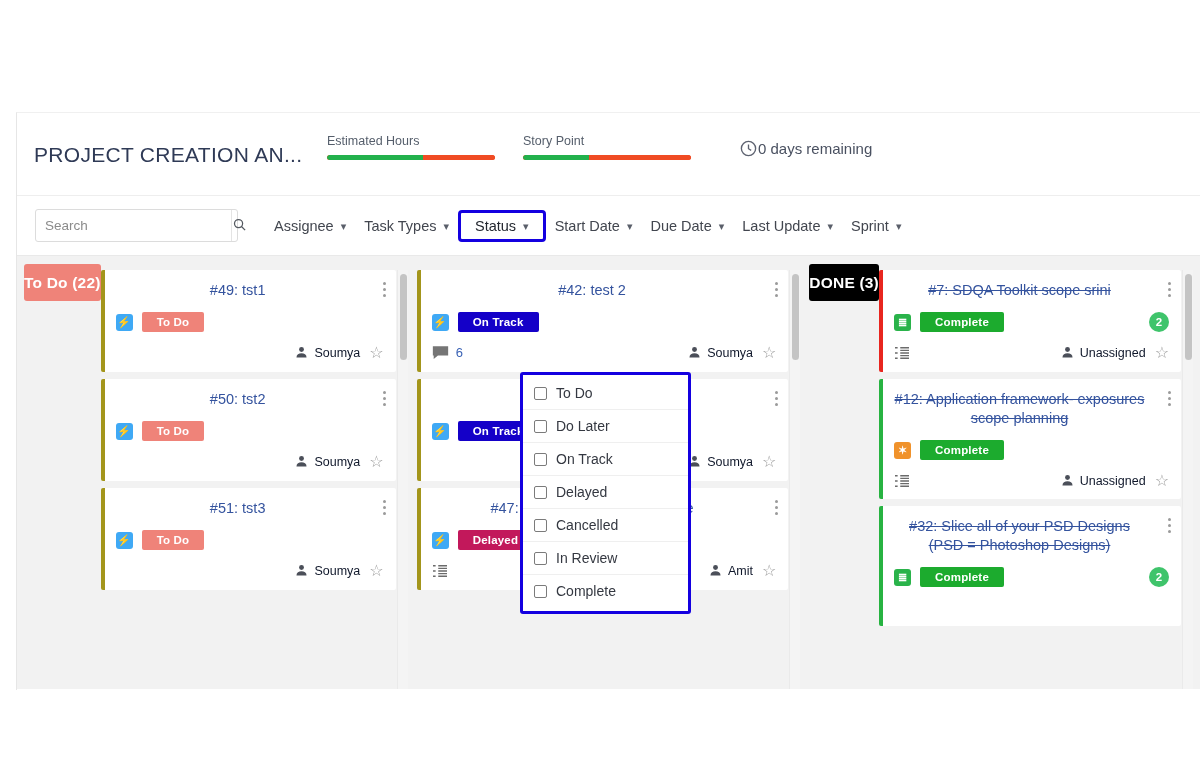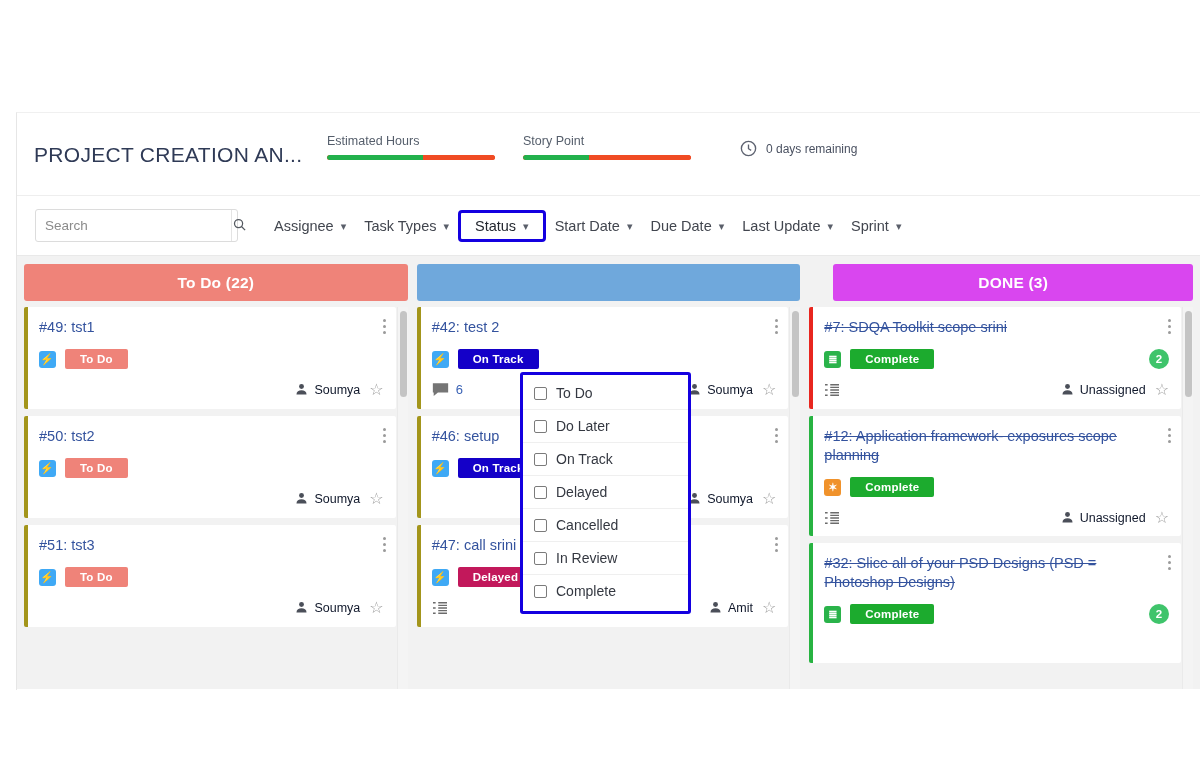--- a/index.html
+++ b/index.html
@@ -41,22 +41,22 @@
     height: 5px; border-radius: 3px; overflow: hidden;
     display: flex; background: #f04b23;
   }
   .metric-bar .fill { background: #22b14c; height: 100%; border-radius: 3px 0 0 3px;}
   .metric-bar .rest { background: #f04b23; height: 100%; flex: 1; border-radius: 0 3px 3px 0;}
   #metric-hours { left: 310px; width: 168px; }
   #metric-story { left: 506px; width: 168px; }
 
   .days-remaining {
     position: absolute; left: 722px; top: 26px;
-    display: flex; align-items: center; gap: 8px;
-    font-size: 12px; color: #4a5161;
+    display: flex; align-items: center; 
+    font-size: 15px; color: #4a5161;
   }
   .clock-icon { width: 19px; height: 19px; display:block; }
 
   .complete-sprint {
     position: absolute; right: 13px; top: 21px;
     background: #1b72e8; color: #ffffff;
     border: none; border-radius: 4px;
     font-family: "Liberation Sans", sans-serif;
     font-size: 13px; font-weight: bold;
     padding: 9px 16px; cursor: pointer;
@@ -128,21 +128,21 @@
   
   .board {
     position: relative;
     height: 433px;
     background: #f2f2f2;
     display: flex;
     padding: 8px 7px 0 7px;
     gap: 9px;
     overflow: hidden;
   }
-  .column { flex: 1; min-width: 0; display: flex; flex-direction: column; }
+  .column { flex: 1; min-width: 0; display: flex; flex-direction: row; text-align: center; }
   .col-header {
     height: 37px; border-radius: 3px;
     display: flex; align-items: center; justify-content: center;
     color: #ffffff; font-size: 15.5px; font-weight: bold;
     letter-spacing: .2px;
   }
   .col-body {
     position: relative; margin-top: 6px; flex: 1;
     background: #f2f2f2; overflow: hidden;
   }
@@ -463,21 +463,21 @@
                 </div>
               </div>
             </div>
           </div>
           <div class="scrollbar">
             <div class="scroll-thumb"></div>
           </div>
         </div>
       </div>
       <div class="column">
-        <div class="col-header" style="background: #d946ef; margin-left: 24px;">DONE (3)</div>
+        <div class="col-header" style="background: #000000;">DONE (3)</div>
         <div class="col-body">
           <div class="col-scroll">
             <div class="card" style="border-left-color: rgb(232, 38, 31);">
               <div class="card-title struck">#7: SDQA Toolkit scope srini</div>
               <div class="dots">
                 <i></i>
                 <i></i>
                 <i></i>
               </div>
               <div class="card-mid">

